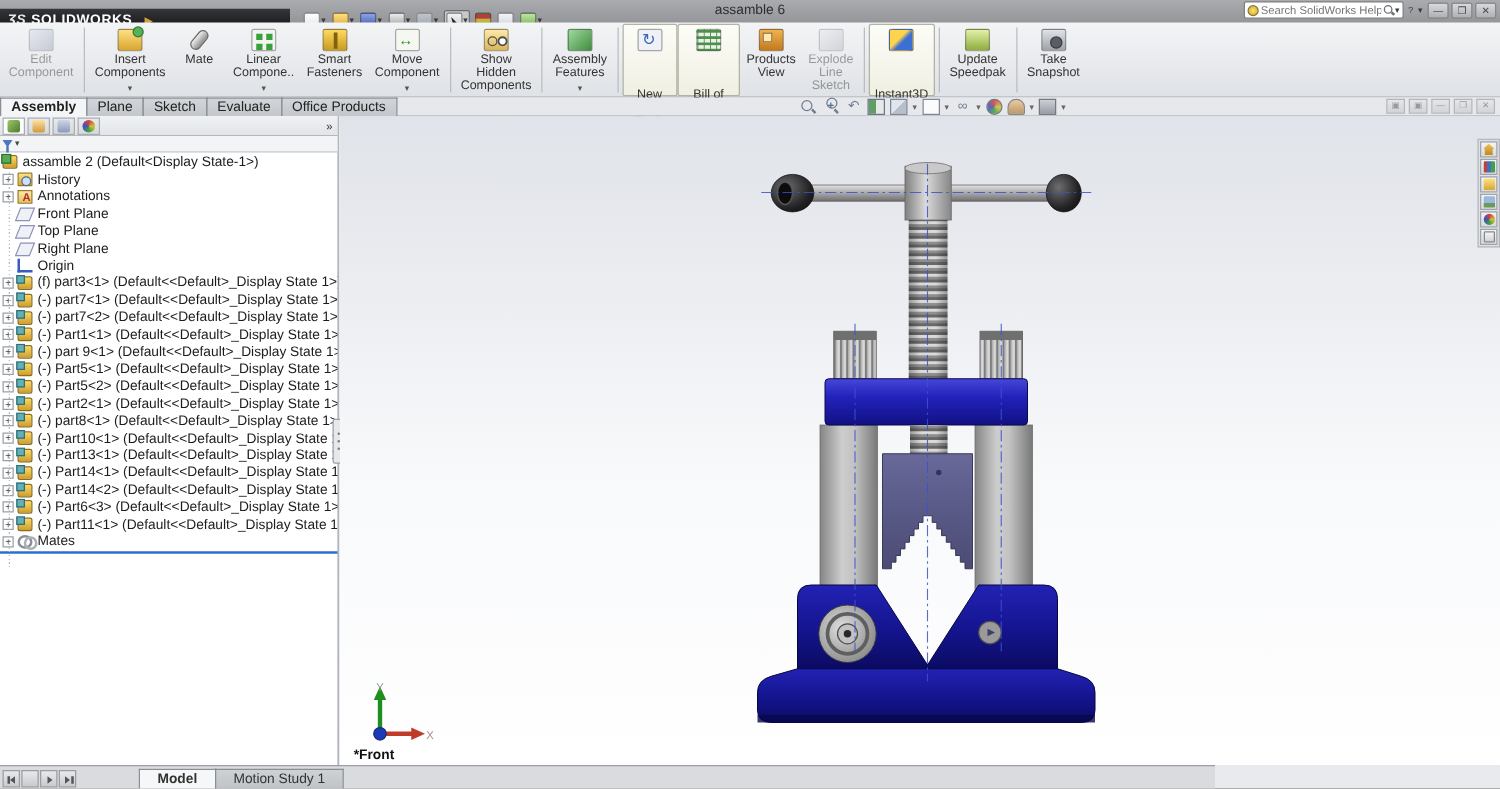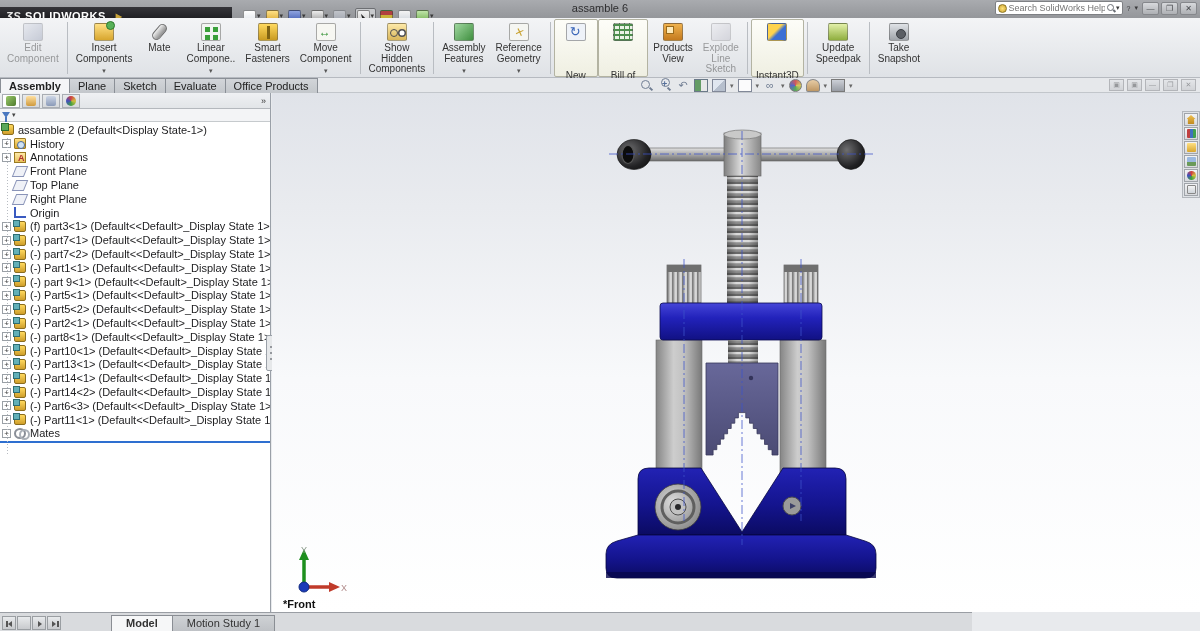--- a/index.html
+++ b/index.html
@@ -300,26 +300,20 @@
         <span class="rico rico-show-hidden-components"></span>
         <div class="rb-label">Show
 Hidden
 Components</div>
       </div>
       <div class="rb-divider"></div>
       <div class="rb-btn">
         <span class="rico rico-assembly-features"></span>
         <div class="rb-label">Assembly
 Features</div>
-        <div class="rb-dd">▾</div>
-      </div>
-      <div class="rb-btn">
-        <span class="rico rico-reference-geometry"></span>
-        <div class="rb-label">Reference
-Geometry</div>
         <div class="rb-dd">▾</div>
       </div>
       <div class="rb-divider"></div>
       <div class="rb-btn highlight">
         <span class="rico rico-new-motion-study"></span>
         <div class="rb-label">New
 Motion
 Study</div>
       </div>
       <div class="rb-btn highlight">

